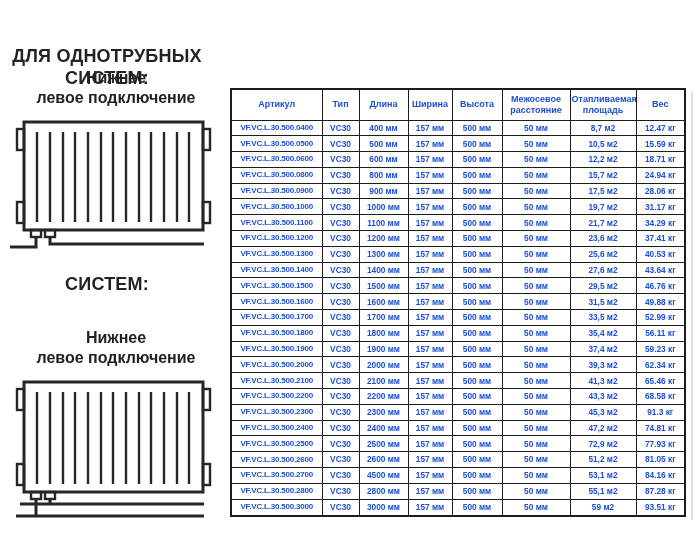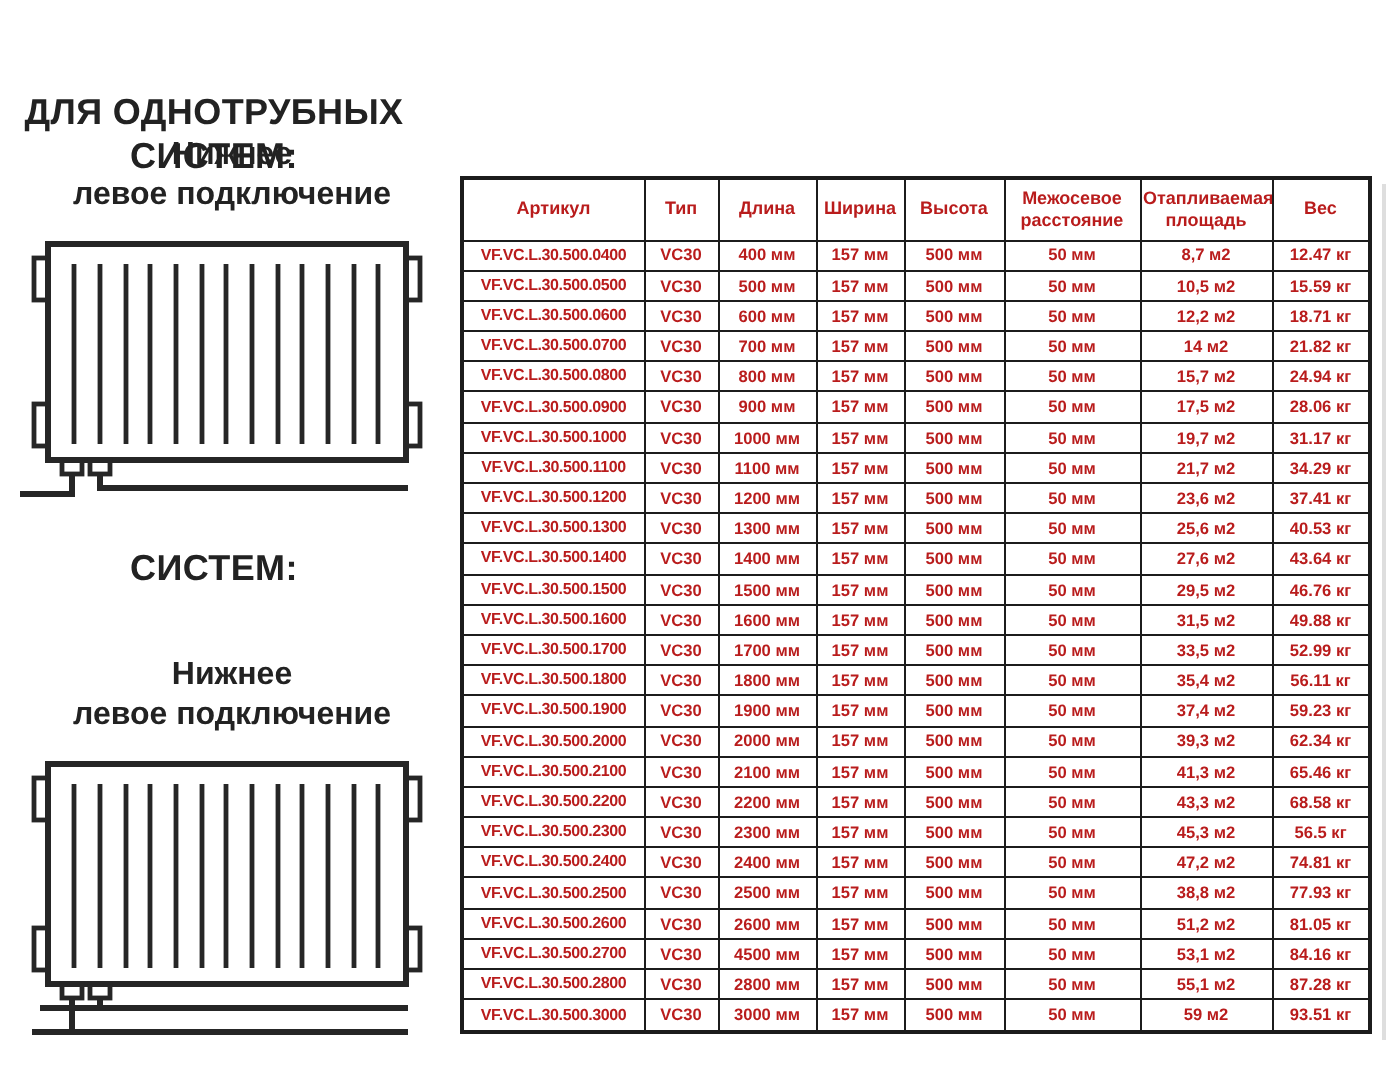--- a/index.html
+++ b/index.html
@@ -20,21 +20,21 @@
     text-align:center; font-weight:bold; font-size:16px;
     line-height:20px; color:#222;
   }
   .diagram { position:absolute; left:8px; width:210px; }
   .diagram svg { display:block; }
   
   .spec-table {
     position:absolute; left:230px; top:88px;
     width:454px; height:429px;
     border-collapse:collapse; table-layout:fixed;
-    font-weight:bold; color:#b91c1c;
+    font-weight:bold; color:#1d4ed8;
     border:2.5px solid #1c1c1c;
   }
   .spec-table th, .spec-table td {
     border:1.6px solid #1c1c1c;
     text-align:center; vertical-align:middle;
     padding:0; overflow:hidden;
   }
   .spec-table th {
     font-size:9px; line-height:1.2; white-space:normal;
     padding:2px 1px;
@@ -192,30 +192,20 @@
           <td class="col-article">VF.VC.L.30.500.0600</td>
           <td>VC30</td>
           <td>600 мм</td>
           <td>157 мм</td>
           <td>500 мм</td>
           <td>50 мм</td>
           <td>12,2 м2</td>
           <td>18.71 кг</td>
         </tr>
         <tr>
-          <td class="col-article">VF.VC.L.30.500.0700</td>
-          <td>VC30</td>
-          <td>700 мм</td>
-          <td>157 мм</td>
-          <td>500 мм</td>
-          <td>50 мм</td>
-          <td>14 м2</td>
-          <td>21.82 кг</td>
-        </tr>
-        <tr>
           <td class="col-article">VF.VC.L.30.500.0800</td>
           <td>VC30</td>
           <td>800 мм</td>
           <td>157 мм</td>
           <td>500 мм</td>
           <td>50 мм</td>
           <td>15,7 м2</td>
           <td>24.94 кг</td>
         </tr>
         <tr>
@@ -359,40 +349,40 @@
           <td>68.58 кг</td>
         </tr>
         <tr>
           <td class="col-article">VF.VC.L.30.500.2300</td>
           <td>VC30</td>
           <td>2300 мм</td>
           <td>157 мм</td>
           <td>500 мм</td>
           <td>50 мм</td>
           <td>45,3 м2</td>
-          <td>56.5 кг</td>
+          <td>91.3 кг</td>
         </tr>
         <tr>
           <td class="col-article">VF.VC.L.30.500.2400</td>
           <td>VC30</td>
           <td>2400 мм</td>
           <td>157 мм</td>
           <td>500 мм</td>
           <td>50 мм</td>
           <td>47,2 м2</td>
           <td>74.81 кг</td>
         </tr>
         <tr>
           <td class="col-article">VF.VC.L.30.500.2500</td>
           <td>VC30</td>
           <td>2500 мм</td>
           <td>157 мм</td>
           <td>500 мм</td>
           <td>50 мм</td>
-          <td>38,8 м2</td>
+          <td>72,9 м2</td>
           <td>77.93 кг</td>
         </tr>
         <tr>
           <td class="col-article">VF.VC.L.30.500.2600</td>
           <td>VC30</td>
           <td>2600 мм</td>
           <td>157 мм</td>
           <td>500 мм</td>
           <td>50 мм</td>
           <td>51,2 м2</td>

